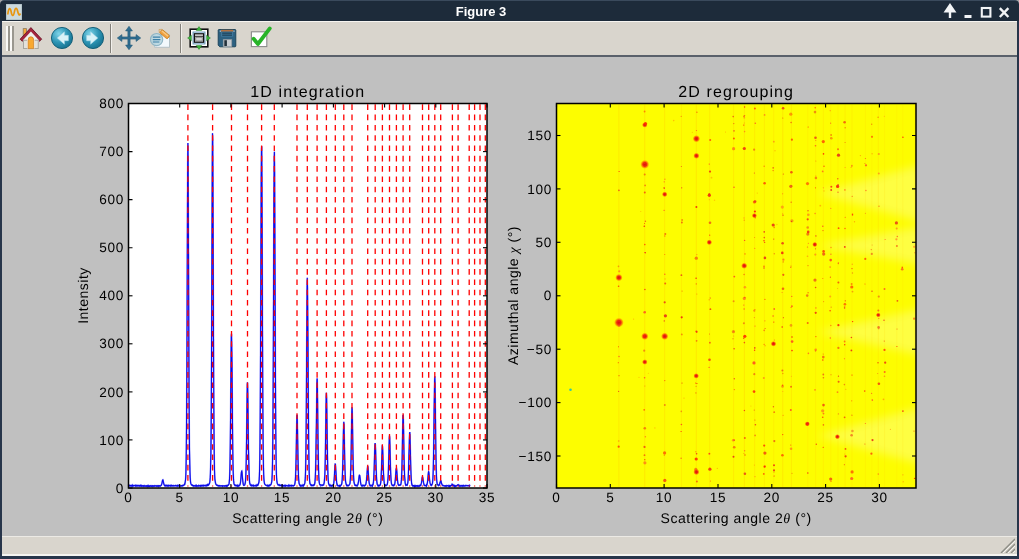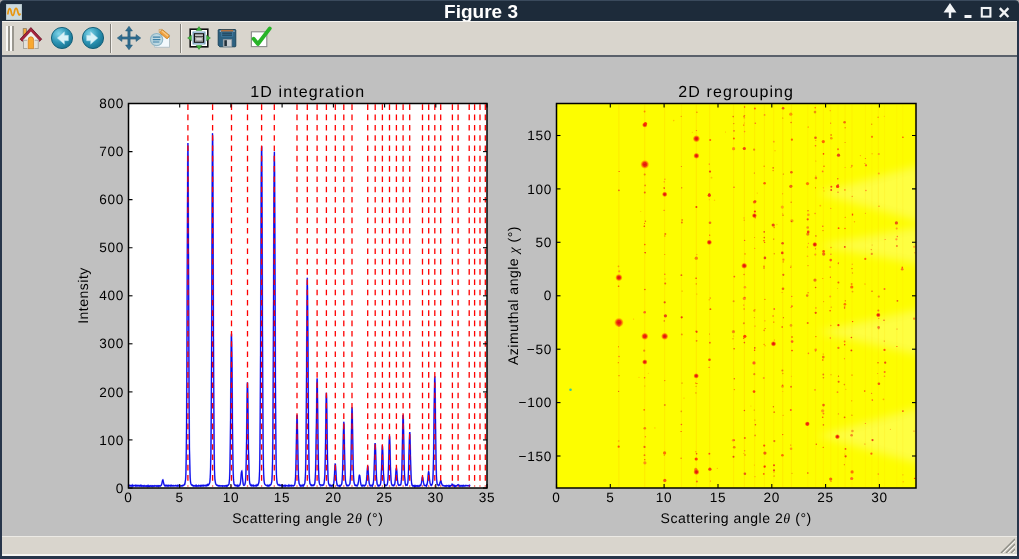--- a/index.html
+++ b/index.html
@@ -1,16 +1,16 @@
 <!DOCTYPE html>
 <html><head><meta charset="utf-8"><style>
 html,body{margin:0;padding:0;width:1019px;height:559px;overflow:hidden;background:#a6a6a6;font-family:"Liberation Sans",sans-serif;}
 #win{position:absolute;left:0;top:0;width:1019px;height:559px;background:#c0c0c0;border-radius:4px 4px 0 0;overflow:hidden;}
 #titlebar{position:absolute;left:0;top:0;width:1019px;height:21px;background:#1d2b3a;border-radius:4px 4px 0 0;border-top:1px solid #3a4a5c;box-sizing:border-box;}
-#title{position:absolute;left:0;top:0;width:962px;height:21px;text-align:center;line-height:21px;color:#fff;font-size:19px;font-weight:bold;}
+#title{position:absolute;left:0;top:0;width:962px;height:21px;text-align:center;line-height:21px;color:#fff;font-size:13px;font-weight:bold;}
 #toolbar{position:absolute;left:2px;top:21px;width:1015px;height:34px;background:#d9d5cd;border-top:1px solid #f7f5f1;box-sizing:border-box;}
 #tbborder{position:absolute;left:0px;top:55px;width:1019px;height:2px;background:#5a616b;}
 #canvas{position:absolute;left:2px;top:57px;width:1015px;height:479px;background:#c0c0c0;}
 #statusbar{position:absolute;left:2px;top:536px;width:1015px;height:18px;background:#d9d5cd;border-top:1px solid #eceae5;box-sizing:border-box;}
 #botline{position:absolute;left:2px;top:554px;width:1015px;height:2px;background:#f5f4f0;}
 #sideL{position:absolute;left:0;top:21px;width:2px;height:538px;background:#27354a;}
 #sideR{position:absolute;right:0;top:21px;width:2px;height:538px;background:#27354a;}
 #botB{position:absolute;left:0;top:556px;width:1019px;height:3px;background:#27354a;}
 .ti{position:absolute;top:4px;}
 .handle{position:absolute;top:4px;width:2px;height:25px;background:#fbfaf8;border-right:2px solid #9a978f;}

